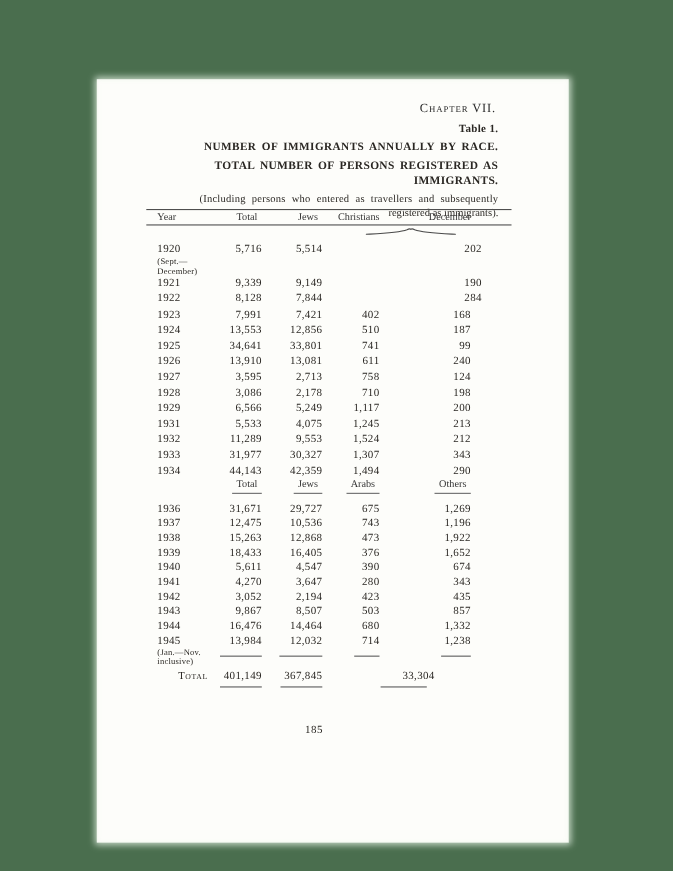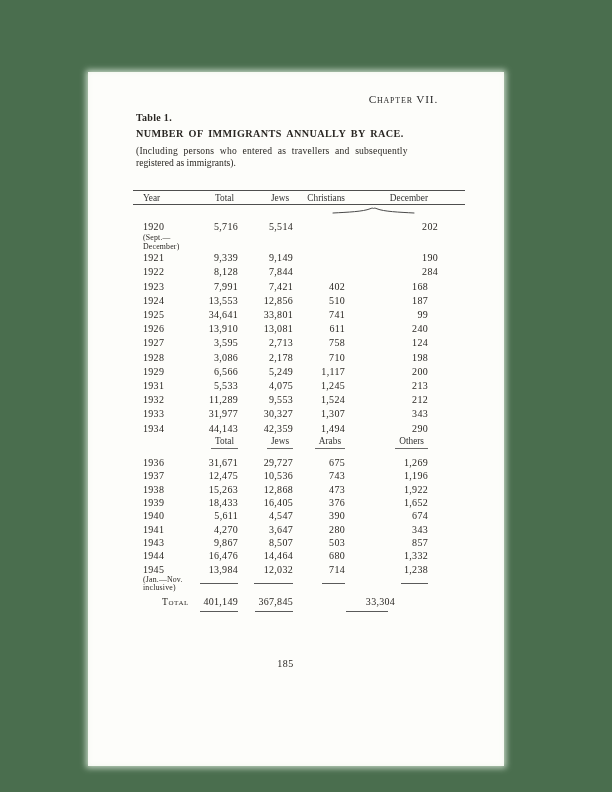--- a/index.html
+++ b/index.html
@@ -8,26 +8,27 @@
     background:#4a6e4e;
     font-family:"Liberation Serif","DejaVu Serif",serif;
     color:#2a2723;
     position:relative;
     overflow:hidden;
   }
   .page{
     position:absolute;left:88px;top:72px;width:416px;height:694px;
     background:#fdfdfa;
     box-shadow:0 0 6px 2px rgba(238,249,236,0.75), inset 0 0 4px rgba(205,228,205,0.30);
+    padding-left:13px;
   }
   .chapter{
     position:absolute;top:21px;right:66px;
     font-variant:small-caps;font-size:11.3px;letter-spacing:0.8px;color:#2b2b2b;
   }
-  .titles{position:absolute;left:48px;top:40px;width:335px;text-align:left;}
+  .titles{position:absolute;left:30px;top:40px;width:335px;text-align:right;}
   .tlabel{font-weight:700;font-size:10px;line-height:12px;letter-spacing:0.3px;}
   .t1{font-weight:700;font-size:10.2px;line-height:13px;margin-top:3px;letter-spacing:0.4px;word-spacing:2px;}
   .t2{font-weight:700;font-size:10.4px;line-height:13px;margin-top:5px;letter-spacing:0.3px;word-spacing:2px;}
   .n1{font-size:9.6px;line-height:13px;margin-top:4px;letter-spacing:0.2px;word-spacing:3px;}
   .n2{font-size:9.6px;line-height:12px;}
   .tableblock{position:absolute;left:45px;top:118px;width:332px;font-size:10px;}
   .rule{border-top:1px solid #4e4e4e;height:0;}
   .grid{display:grid;grid-template-columns:60px 45px 55px 52px 83px;align-items:start;}
   .thead1{height:13px;align-items:center;font-size:9.3px;color:#333;}
   .thead1 .hy{padding-left:10px;}
@@ -60,20 +61,21 @@
 </head>
 <body>
 
 <div class="page">
 
   <div class="chapter">Chapter VII.</div>
 
   <div class="titles">
     <div class="tlabel">Table 1.</div>
     <div class="t1">NUMBER OF IMMIGRANTS ANNUALLY BY RACE.</div>
+    <div class="t2">TOTAL NUMBER OF PERSONS REGISTERED AS IMMIGRANTS.</div>
     <div class="n1">(Including persons who entered as travellers and subsequently</div>
     <div class="n2">registered as immigrants).</div>
   </div>
 
   <div class="tableblock">
 
     <div class="rule"></div>
 
     <div class="grid thead1">
       <span class="hy">Year</span>
@@ -357,20 +359,32 @@
             <div class="note"></div>
             <div class="note"></div>
           </div>
           <span class="cn">4,270</span>
           <span class="cn">3,647</span>
           <span class="cn">280</span>
           <span class="cn">343</span>
           <span class="comb"></span>
         </div>
 
+        <div class="grid trow">
+          <div class="cy">
+            <div>1942</div>
+            <div class="note"></div>
+            <div class="note"></div>
+          </div>
+          <span class="cn">3,052</span>
+          <span class="cn">2,194</span>
+          <span class="cn">423</span>
+          <span class="cn">435</span>
+          <span class="comb"></span>
+        </div>
 
         <div class="grid trow">
           <div class="cy">
             <div>1943</div>
             <div class="note"></div>
             <div class="note"></div>
           </div>
           <span class="cn">9,867</span>
           <span class="cn">8,507</span>
           <span class="cn">503</span>

